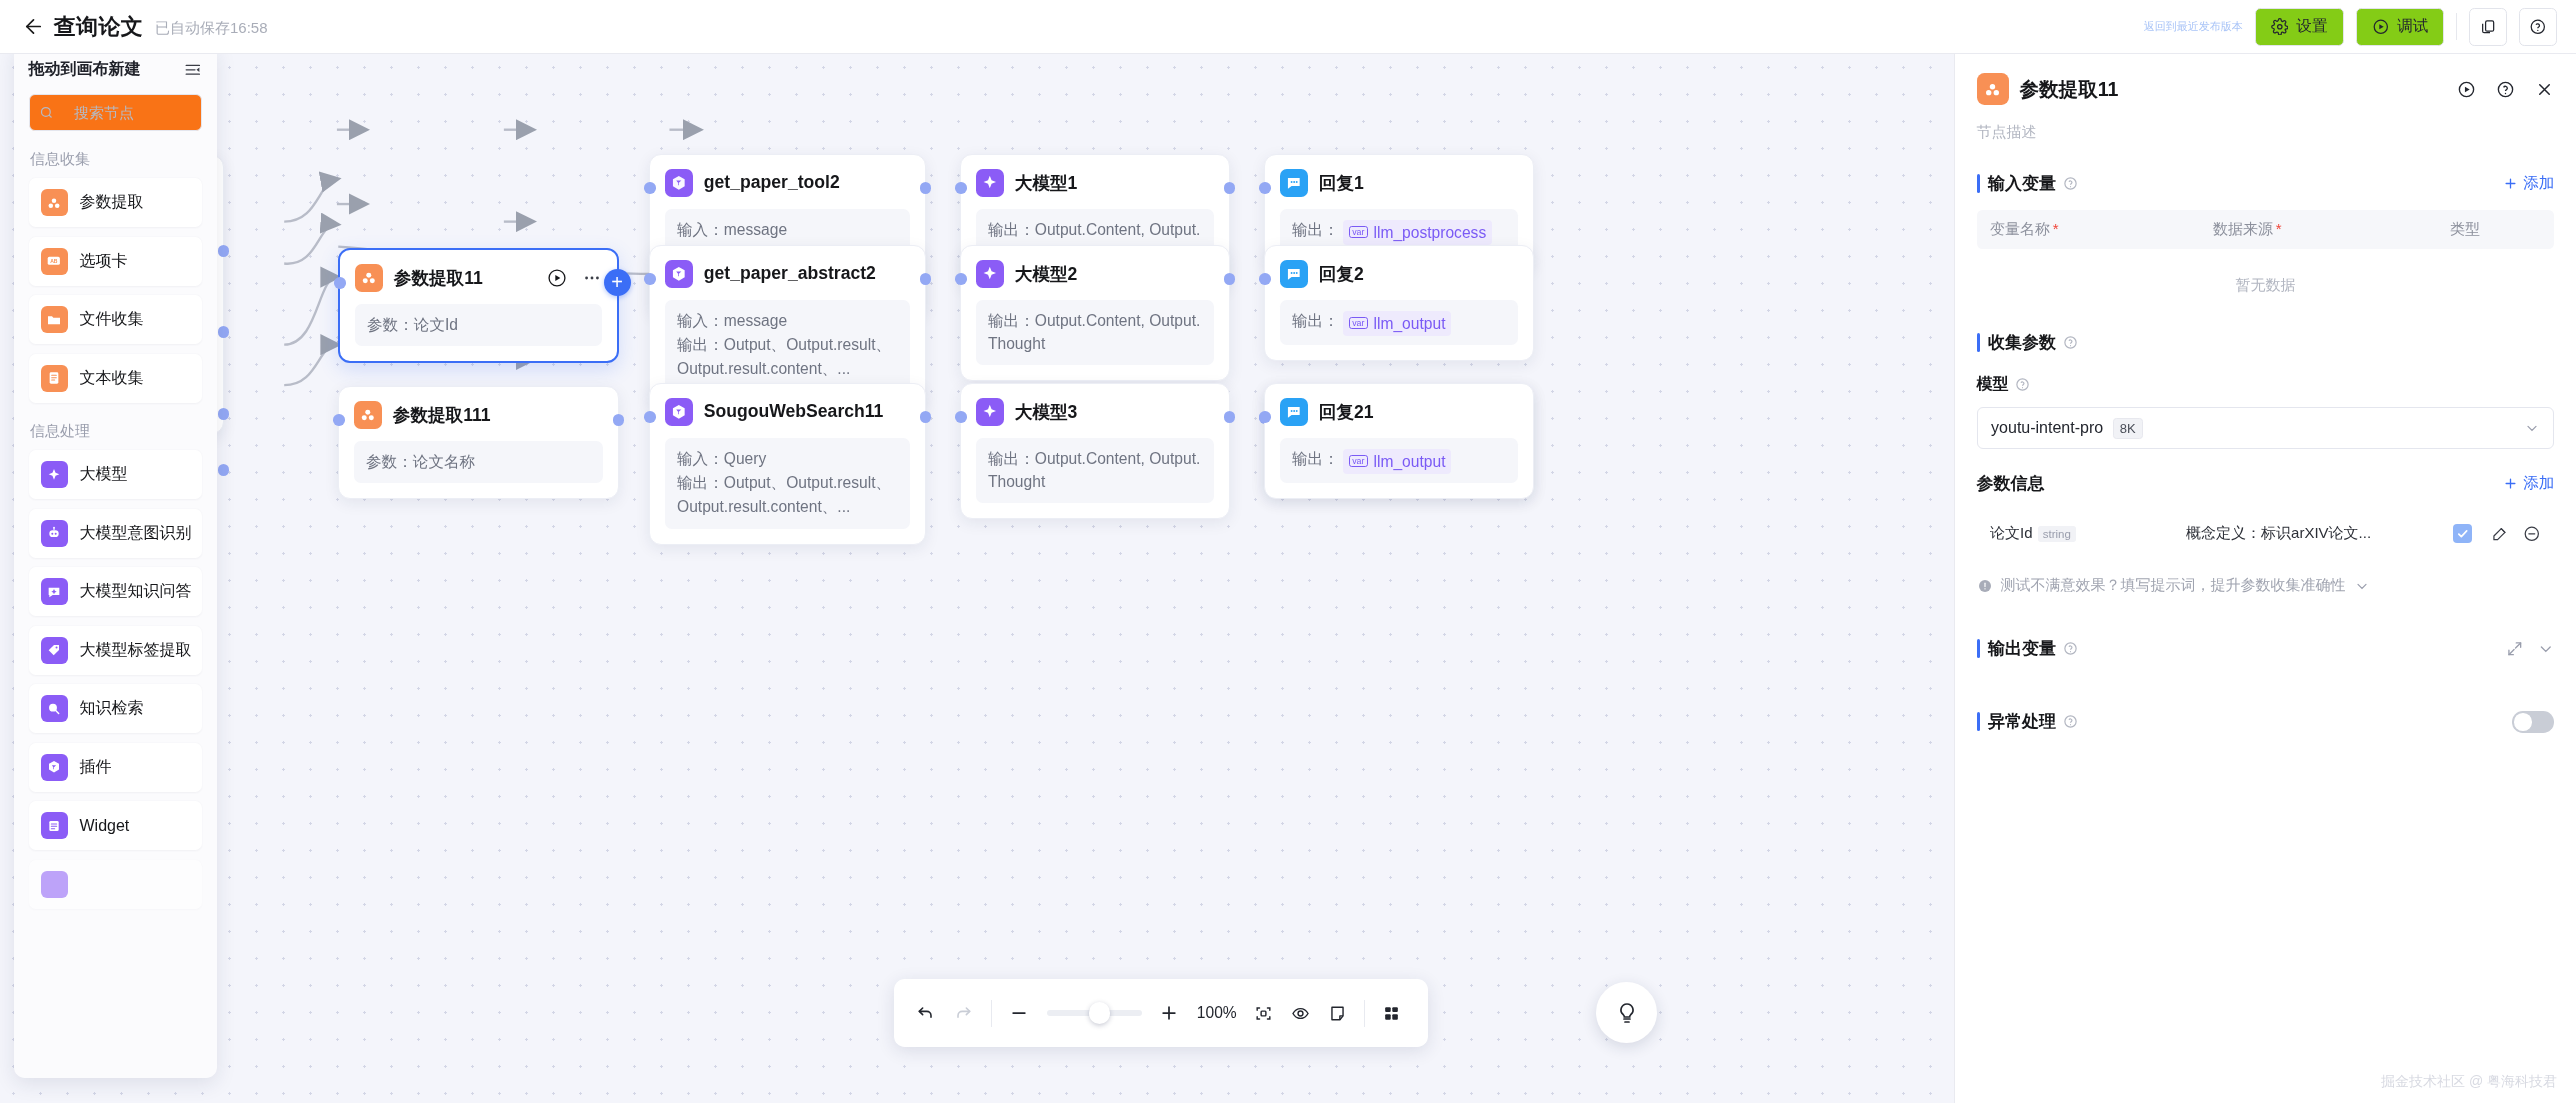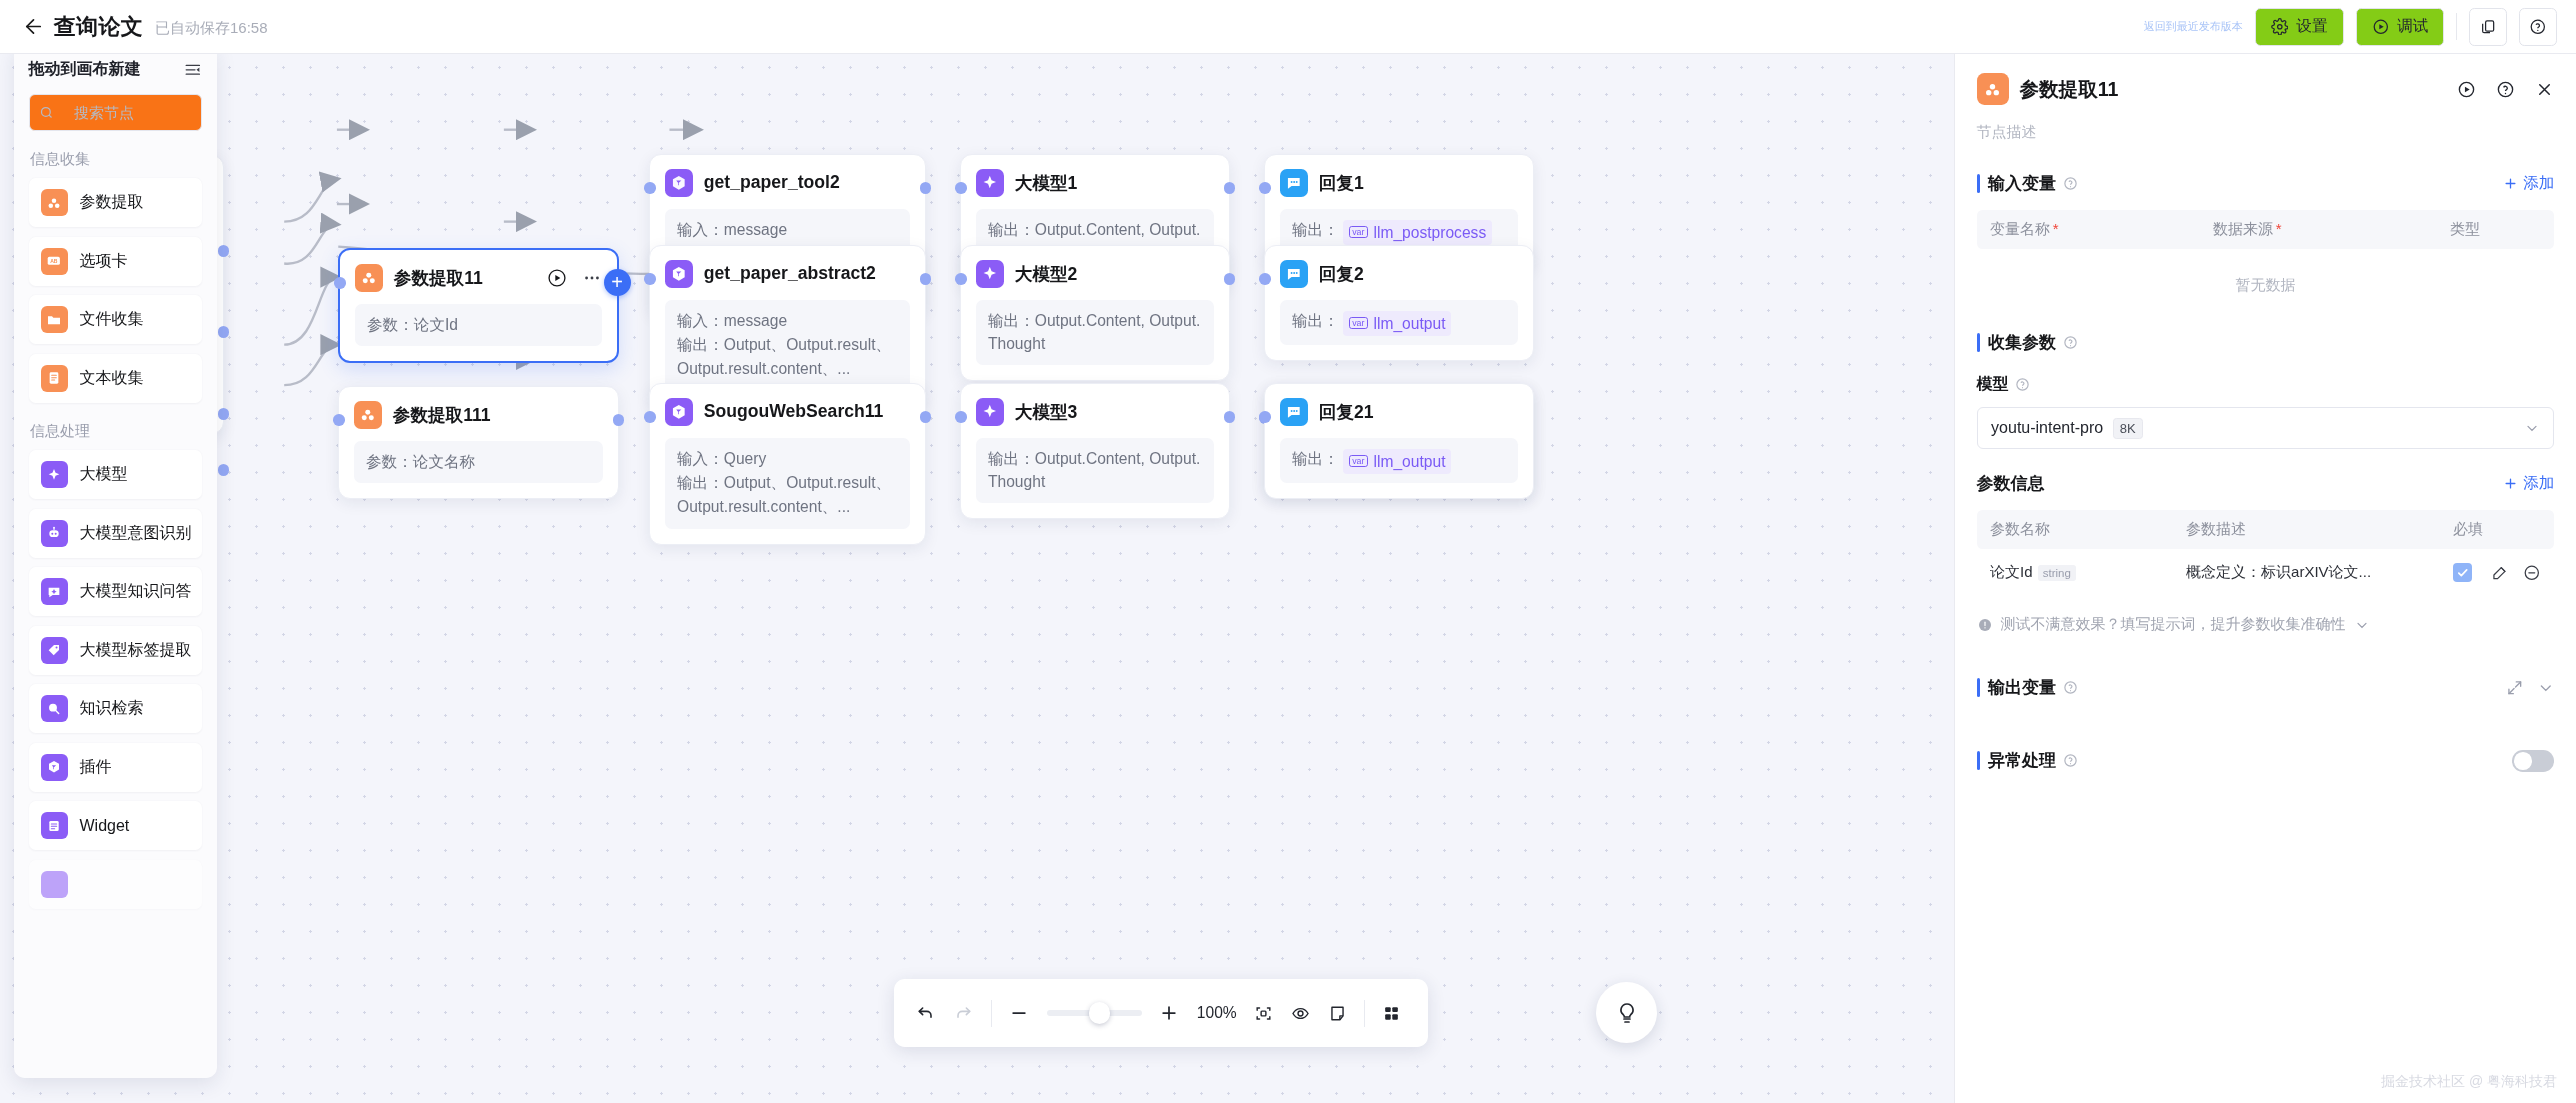--- a/index.html
+++ b/index.html
@@ -792,25 +792,20 @@
             <svg width="15" height="15" viewBox="0 0 24 24" stroke="#3b6ef6" stroke-width="2.1" stroke-linecap="round">
                 <path d="M12 5v14M5 12h14"></path>
               </svg>
           </span>
           <span>添加</span>
         </span>
       </span>
     </div>
 
     <div class="tbl">
-      <div class="tbl-head">
-        <span class="th" style="width:196px;">参数名称</span>
-        <span class="th" style="width:267px;">参数描述</span>
-        <span class="th">必填</span>
-      </div>
       <div class="tbl-row">
         <span style="width:196px; display:flex; align-items:center;">
           <span>论文Id</span>
           <span class="type-tag">string</span>
         </span>
         <span style="width:267px; overflow:hidden; white-space:nowrap;">概念定义：标识arXIV论文...</span>
         <span class="chk">
           <svg width="13.5" height="13.5" viewBox="0 0 24 24" fill="none" stroke="#fff" stroke-width="3" stroke-linecap="round" stroke-linejoin="round">
               <path d="M5 12.5l4.5 4.5L19 7"></path>
             </svg>

